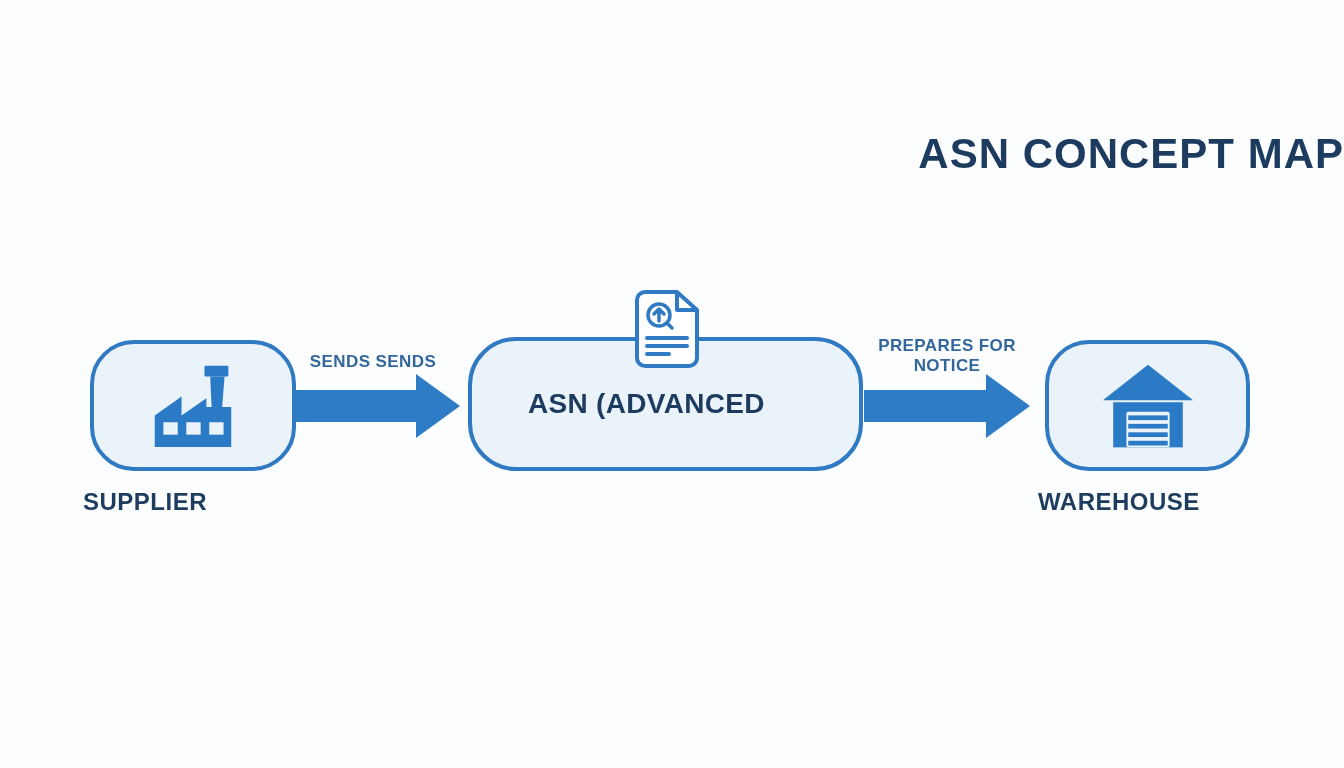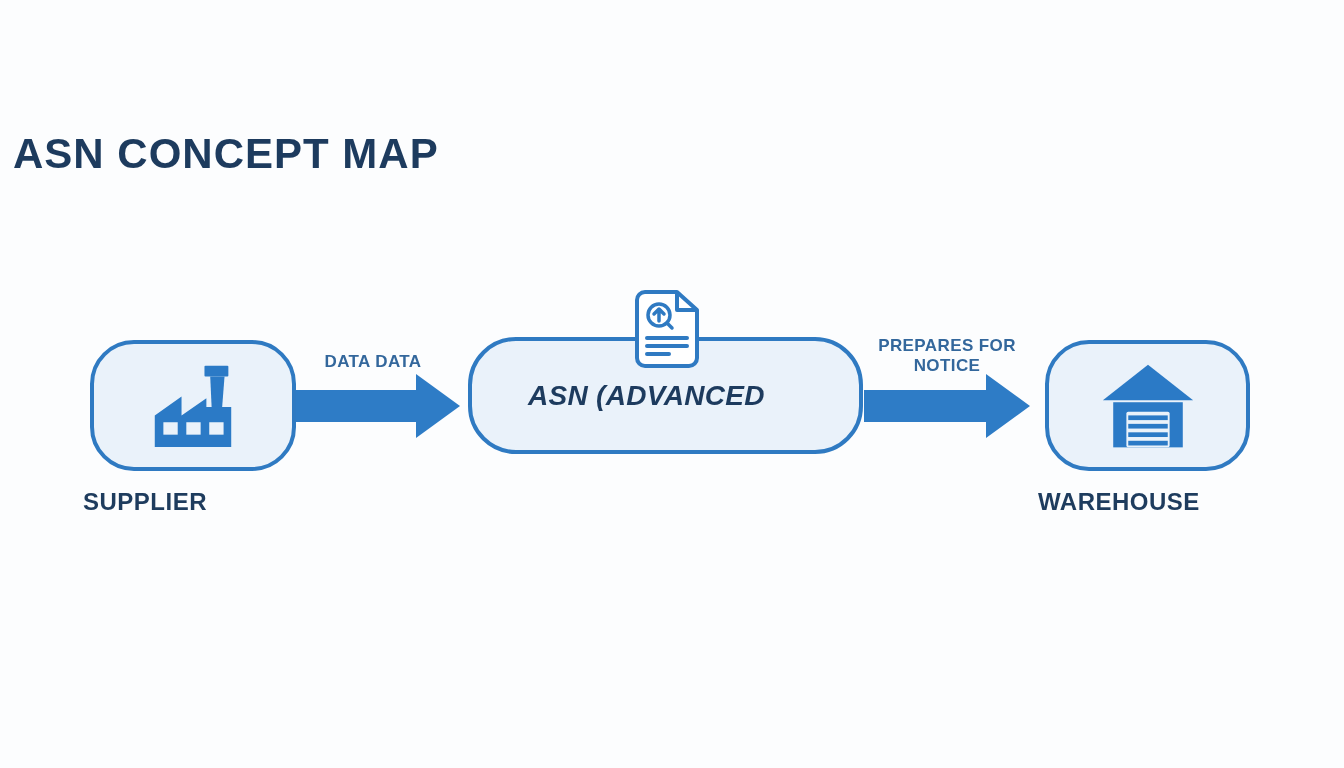--- a/index.html
+++ b/index.html
@@ -12,21 +12,21 @@
     position: relative;
     width: 1344px;
     height: 768px;
     background: #fcfdfe;
     overflow: hidden;
   }
   .diagram-title {
     position: absolute;
     left: 0; right: 0;
     top: 130px;
-    text-align: left;
+    text-align: right;
     font-size: 42px;
     font-weight: 800;
     letter-spacing: 1px;
     color: #1d3b5e;
     padding-left: 13px;
   }
   .node-box {
     position: absolute;
     background: #eaf2fa;
     border: 4px solid #2f7ac2;
@@ -35,24 +35,23 @@
     justify-content: center;
     z-index: 2;
   }
   .node-supplier {
     left: 90px; top: 340px;
     width: 206px; height: 131px;
     border-radius: 44px;
   }
   .node-asn {
     left: 468px; top: 337px;
-    width: 395px; height: 117px;
+    width: 395px; height: 134px;
     border-radius: 48px;
     justify-content: flex-start;
-    font-style: italic;
   }
   .node-warehouse {
     left: 1045px; top: 340px;
     width: 205px; height: 131px;
     border-radius: 44px;
   }
   .asn-text {
     padding-left: 56px;
     font-size: 28px;
     font-weight: 800;
@@ -126,21 +125,21 @@
     </span>
   </div>
   <div class="node-caption caption-supplier">SUPPLIER</div>
 
   <span class="flow-arrow arrow-1">
     <svg width="166" height="64" viewBox="0 0 166 64">
       <polygon fill="#2e7cc6" points="0,16 122,16 122,0 166,32 122,64 122,48 0,48"></polygon>
     </svg>
   </span>
   <div class="edge-label label-sends">
-    <span>DATA DATA</span>
+    <span>SENDS SENDS</span>
   </div>
 
   <div class="node-box node-asn">
     <div class="asn-text">
       <div>ASN (ADVANCED</div>
     </div>
   </div>
 
   <span class="doc-icon">
     <svg width="66" height="78" viewBox="0 0 66 78">

